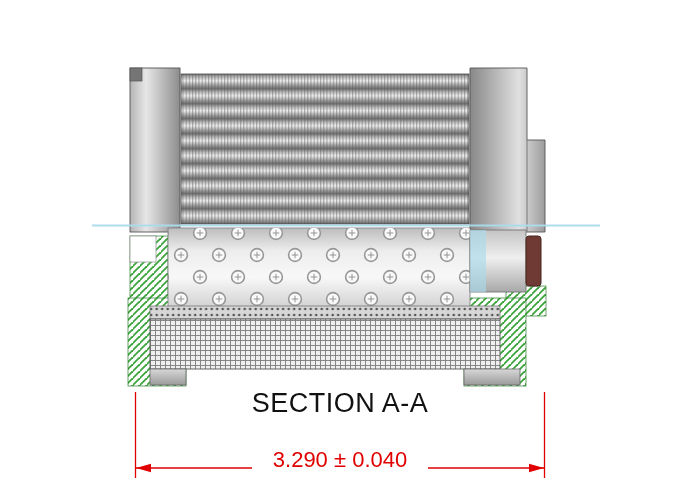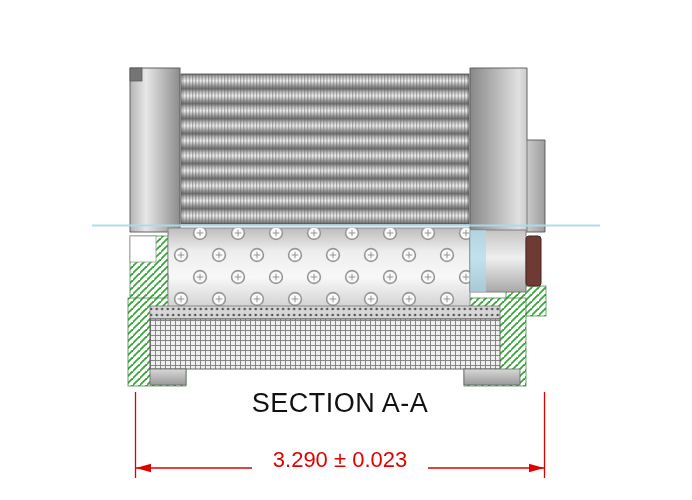--- a/index.html
+++ b/index.html
@@ -169,15 +169,15 @@
       <line x1="544.5" y1="392" x2="544.5" y2="478" style="stroke:var(--dimension-red);" stroke-width="1.3"></line>
       <line x1="136" y1="468" x2="252" y2="468" style="stroke:var(--dimension-red);" stroke-width="1.3"></line>
       <line x1="428" y1="468" x2="544" y2="468" style="stroke:var(--dimension-red);" stroke-width="1.3"></line>
       <polygon points="136,468 151,463.8 151,472.2" style="fill:var(--dimension-red);"></polygon>
       <polygon points="544,468 529,463.8 529,472.2" style="fill:var(--dimension-red);"></polygon>
     </g>
   </svg>
 
   <div class="label-section">SECTION A-A</div>
 
-  <div class="label-dim">3.290 ± 0.023</div>
+  <div class="label-dim">3.290 ± 0.040</div>
 
 </div>
 
 </body></html>

